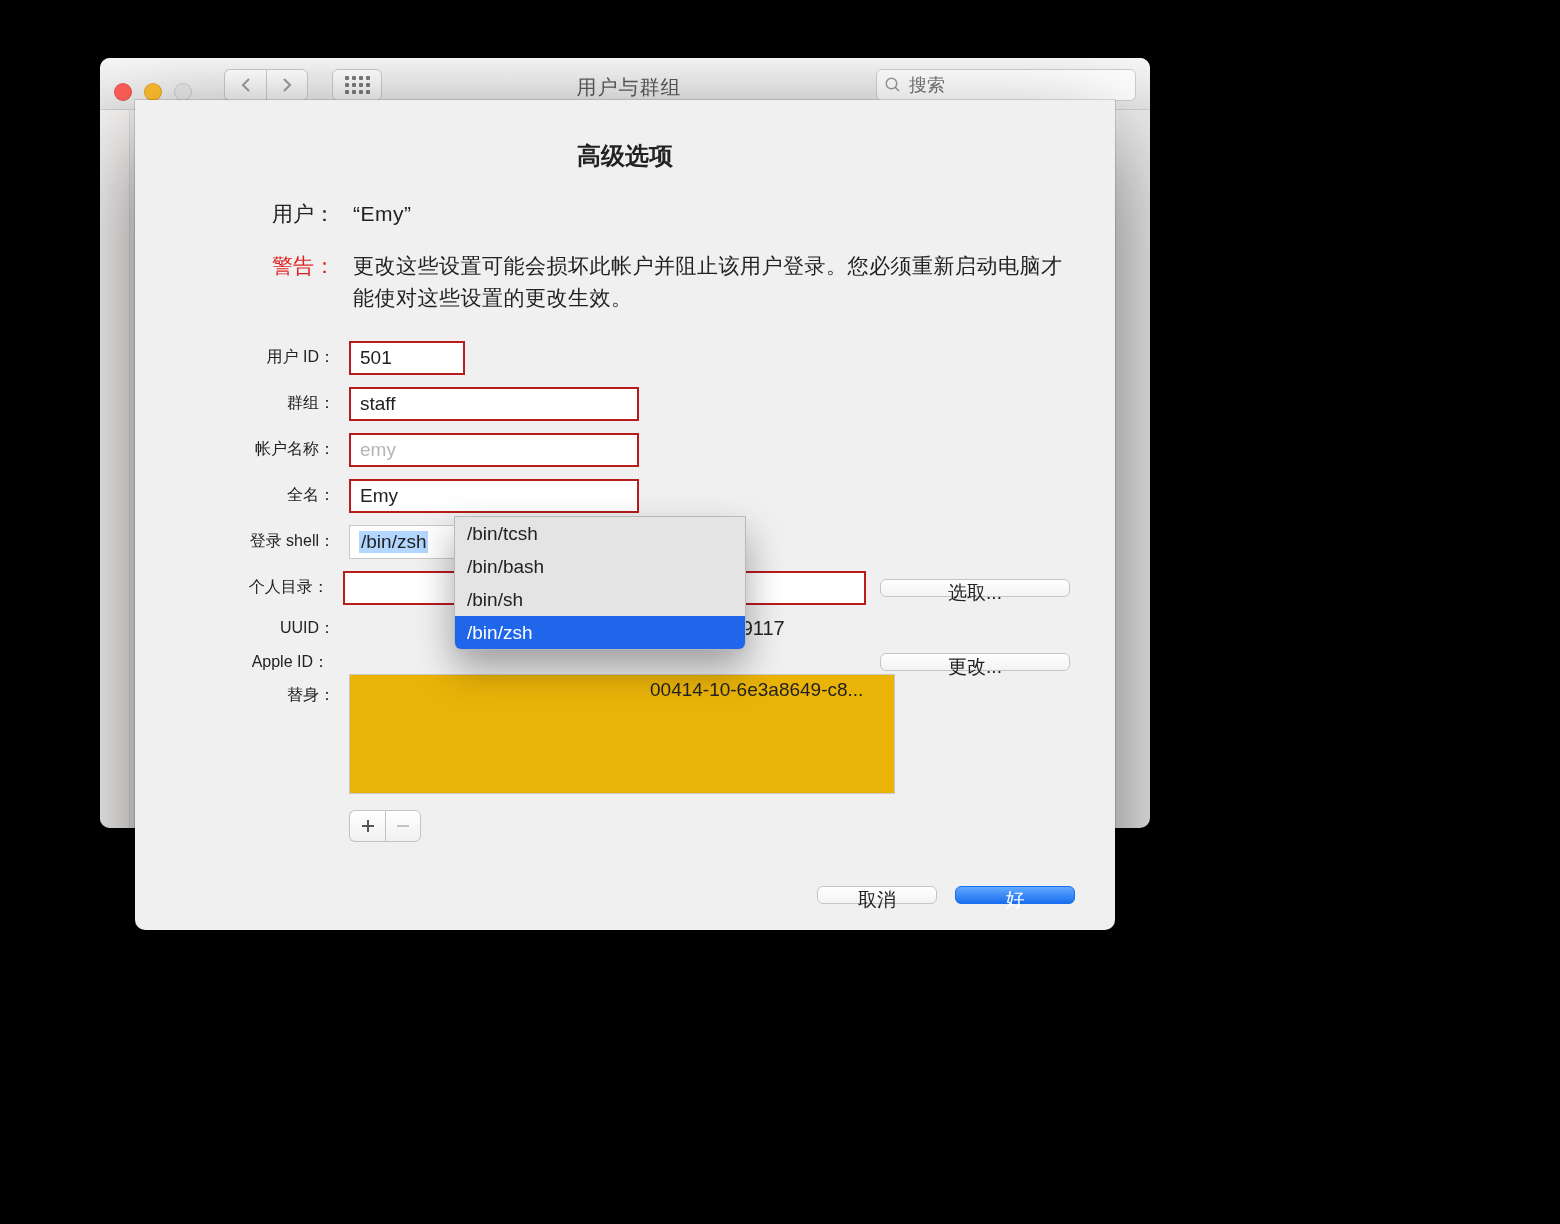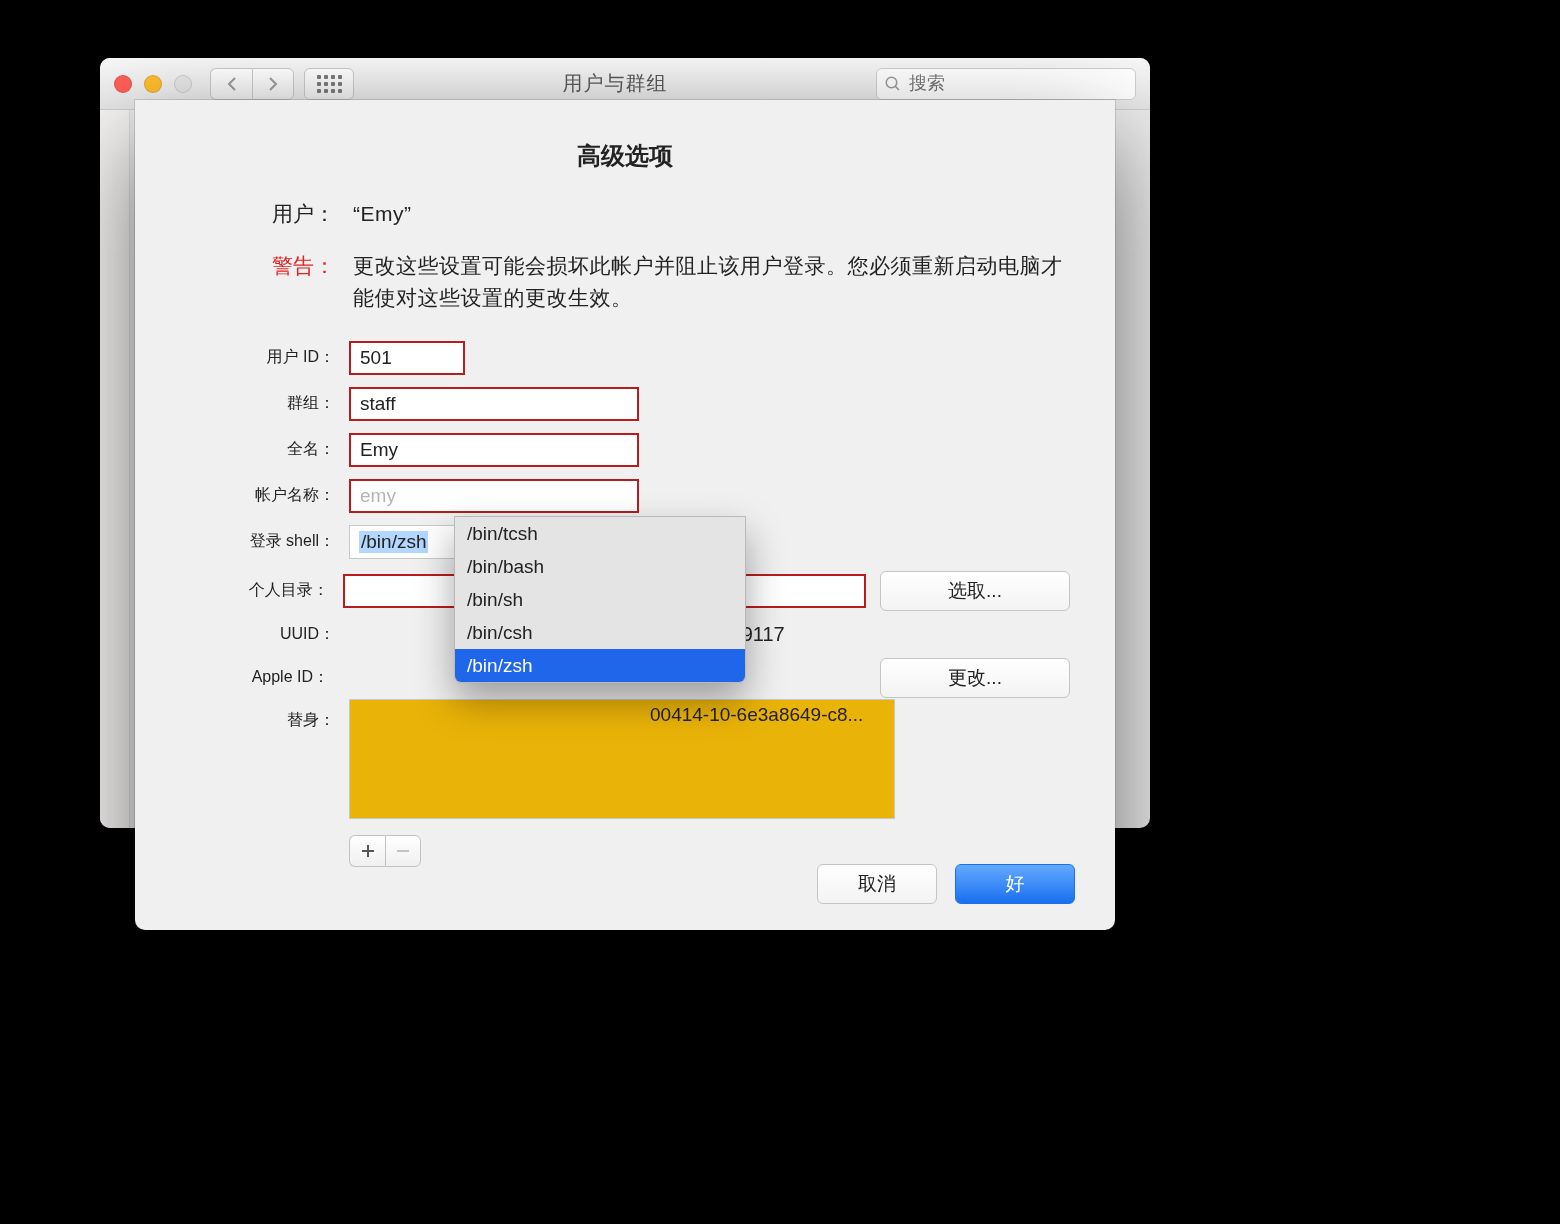--- a/index.html
+++ b/index.html
@@ -21,23 +21,23 @@
     background: #ececec;
     border-radius: 10px;
     box-shadow: 0 30px 80px rgba(0,0,0,0.55), 0 0 0 1px rgba(0,0,0,0.15);
     overflow: hidden;
   }
   .titlebar {
     height: 52px;
     background: linear-gradient(#f7f7f7, #e7e6e6);
     border-bottom: 1px solid #cfcfcf;
     display: flex;
-    align-items: center;
-    padding: 16px 14px;
-    gap: 10px;
+    align-items: flex-end;
+    padding: 8px 14px;
+    gap: 24px;
   }
   .traffic { display: flex; gap: 12px; align-items: center; margin-right: 8px;}
   .dot { width: 18px; height: 18px; border-radius: 50%; border: 1px solid rgba(0,0,0,0.12); }
   .dot.red { background: #ff5f57; }
   .dot.yellow { background: #febc2e; }
   .dot.green { background: #e6e6e6; }
   .nav-group { display: flex; }
   .seg-btn {
     width: 42px; height: 32px;
     background: linear-gradient(#fff,#f1f1f1);
@@ -98,21 +98,21 @@
   .combo .arrow {
     position:absolute; right:0; top:0; width:30px; height:100%;
     background: linear-gradient(#5aa7fb,#1e74f0);
     border-left:1px solid #2b79e6;
     border-top-right-radius:3px; border-bottom-right-radius:3px;
     display:flex; align-items:center; justify-content:center;
   }
   .combo .arrow svg { width:12px; height:12px; fill:#fff;}
   .uuid-text { font-size:20px; color:#222; padding-left:2px;}
   .push-btn {
-    height: 40px; padding: 0 22px;
+    height: 18px; padding: 0 22px;
     background: linear-gradient(#fff,#f3f3f3);
     border:1px solid #c5c5c5; border-radius:6px;
     font-size: 19px; color:#222;
     min-width: 190px;
   }
   .push-btn.primary {
     background: linear-gradient(#63a9ff,#1a6ff0);
     border-color:#1a6ff0; color:#fff;
   }
   .row-right { margin-left:auto; }
@@ -216,26 +216,26 @@
   <div class="form-area">
     <div class="form-row">
       <div class="form-label">用户 ID：</div>
       <input class="text-input w-small" value="501" style="">
     </div>
     <div class="form-row">
       <div class="form-label">群组：</div>
       <input class="text-input w-med" value="staff" style="">
     </div>
     <div class="form-row">
+      <div class="form-label">帐户名称：</div>
+      <input class="text-input w-med dim" value="emy" style="">
+    </div>
+    <div class="form-row">
       <div class="form-label">全名：</div>
       <input class="text-input w-med" value="Emy" style="">
-    </div>
-    <div class="form-row">
-      <div class="form-label">帐户名称：</div>
-      <input class="text-input w-med dim" value="emy" style="">
     </div>
     <div class="form-row">
       <div class="form-label">登录 shell：</div>
       <div class="combo">
         <span class="sel">/bin/zsh</span>
         <div class="arrow">
           <svg viewBox="0 0 12 12">
               <path d="M2 4 L6 8 L10 4 Z"></path>
             </svg>
         </div>
@@ -279,16 +279,15 @@
 
   <div class="sheet-footer">
     <button class="push-btn">取消</button>
     <button class="push-btn primary">好</button>
   </div>
 
   <div class="dropdown">
     <div class="opt">/bin/tcsh</div>
     <div class="opt">/bin/bash</div>
     <div class="opt">/bin/sh</div>
-    <div class="opt">/bin/csh</div>
     <div class="opt selected">/bin/zsh</div>
   </div>
 </div>
 
 </body></html>

